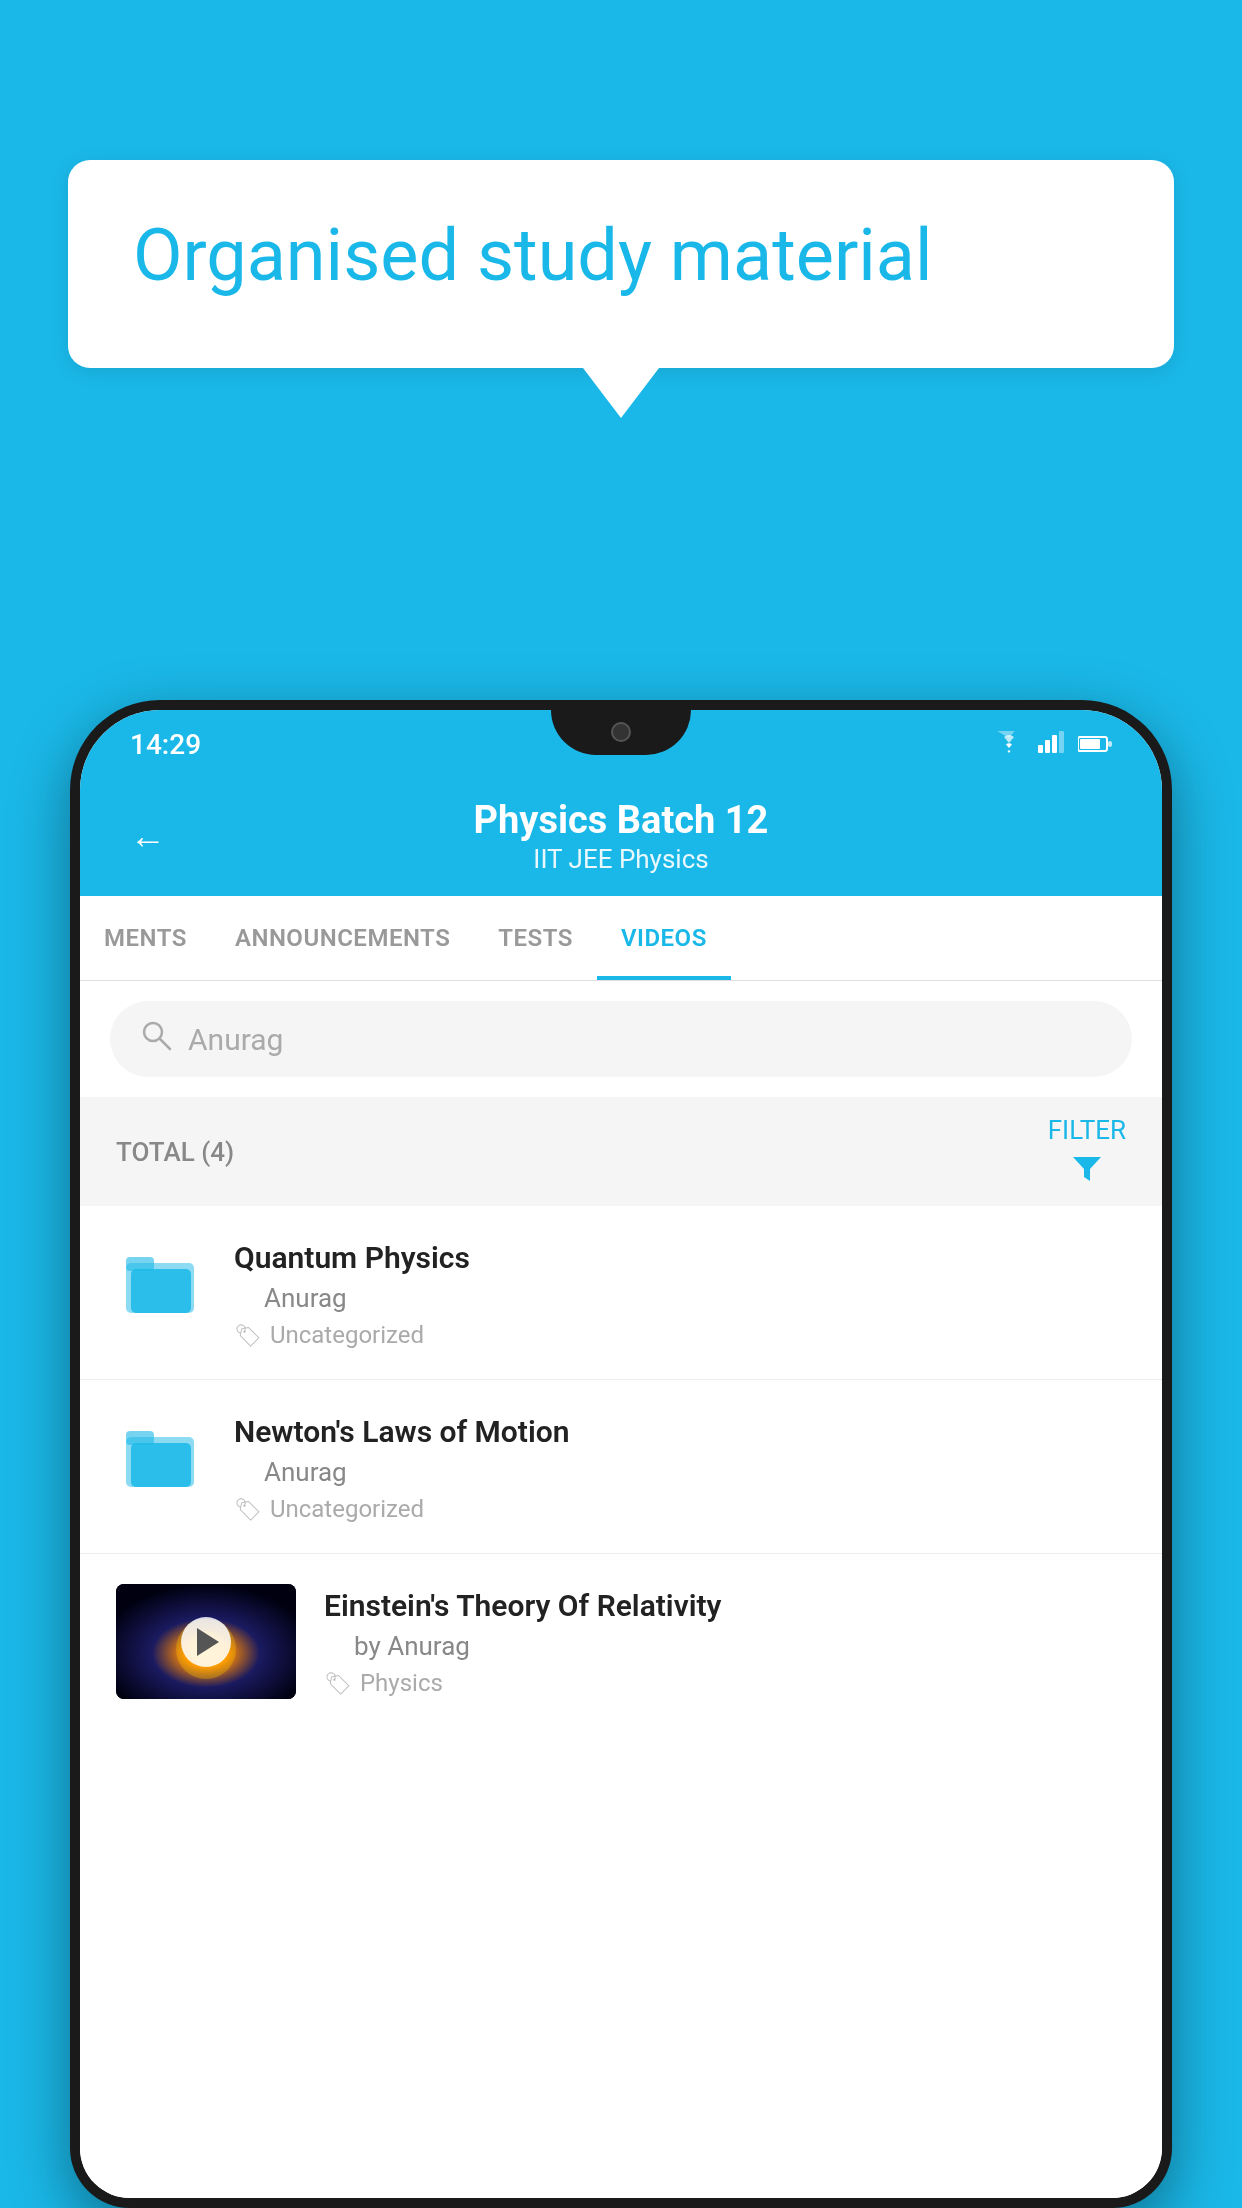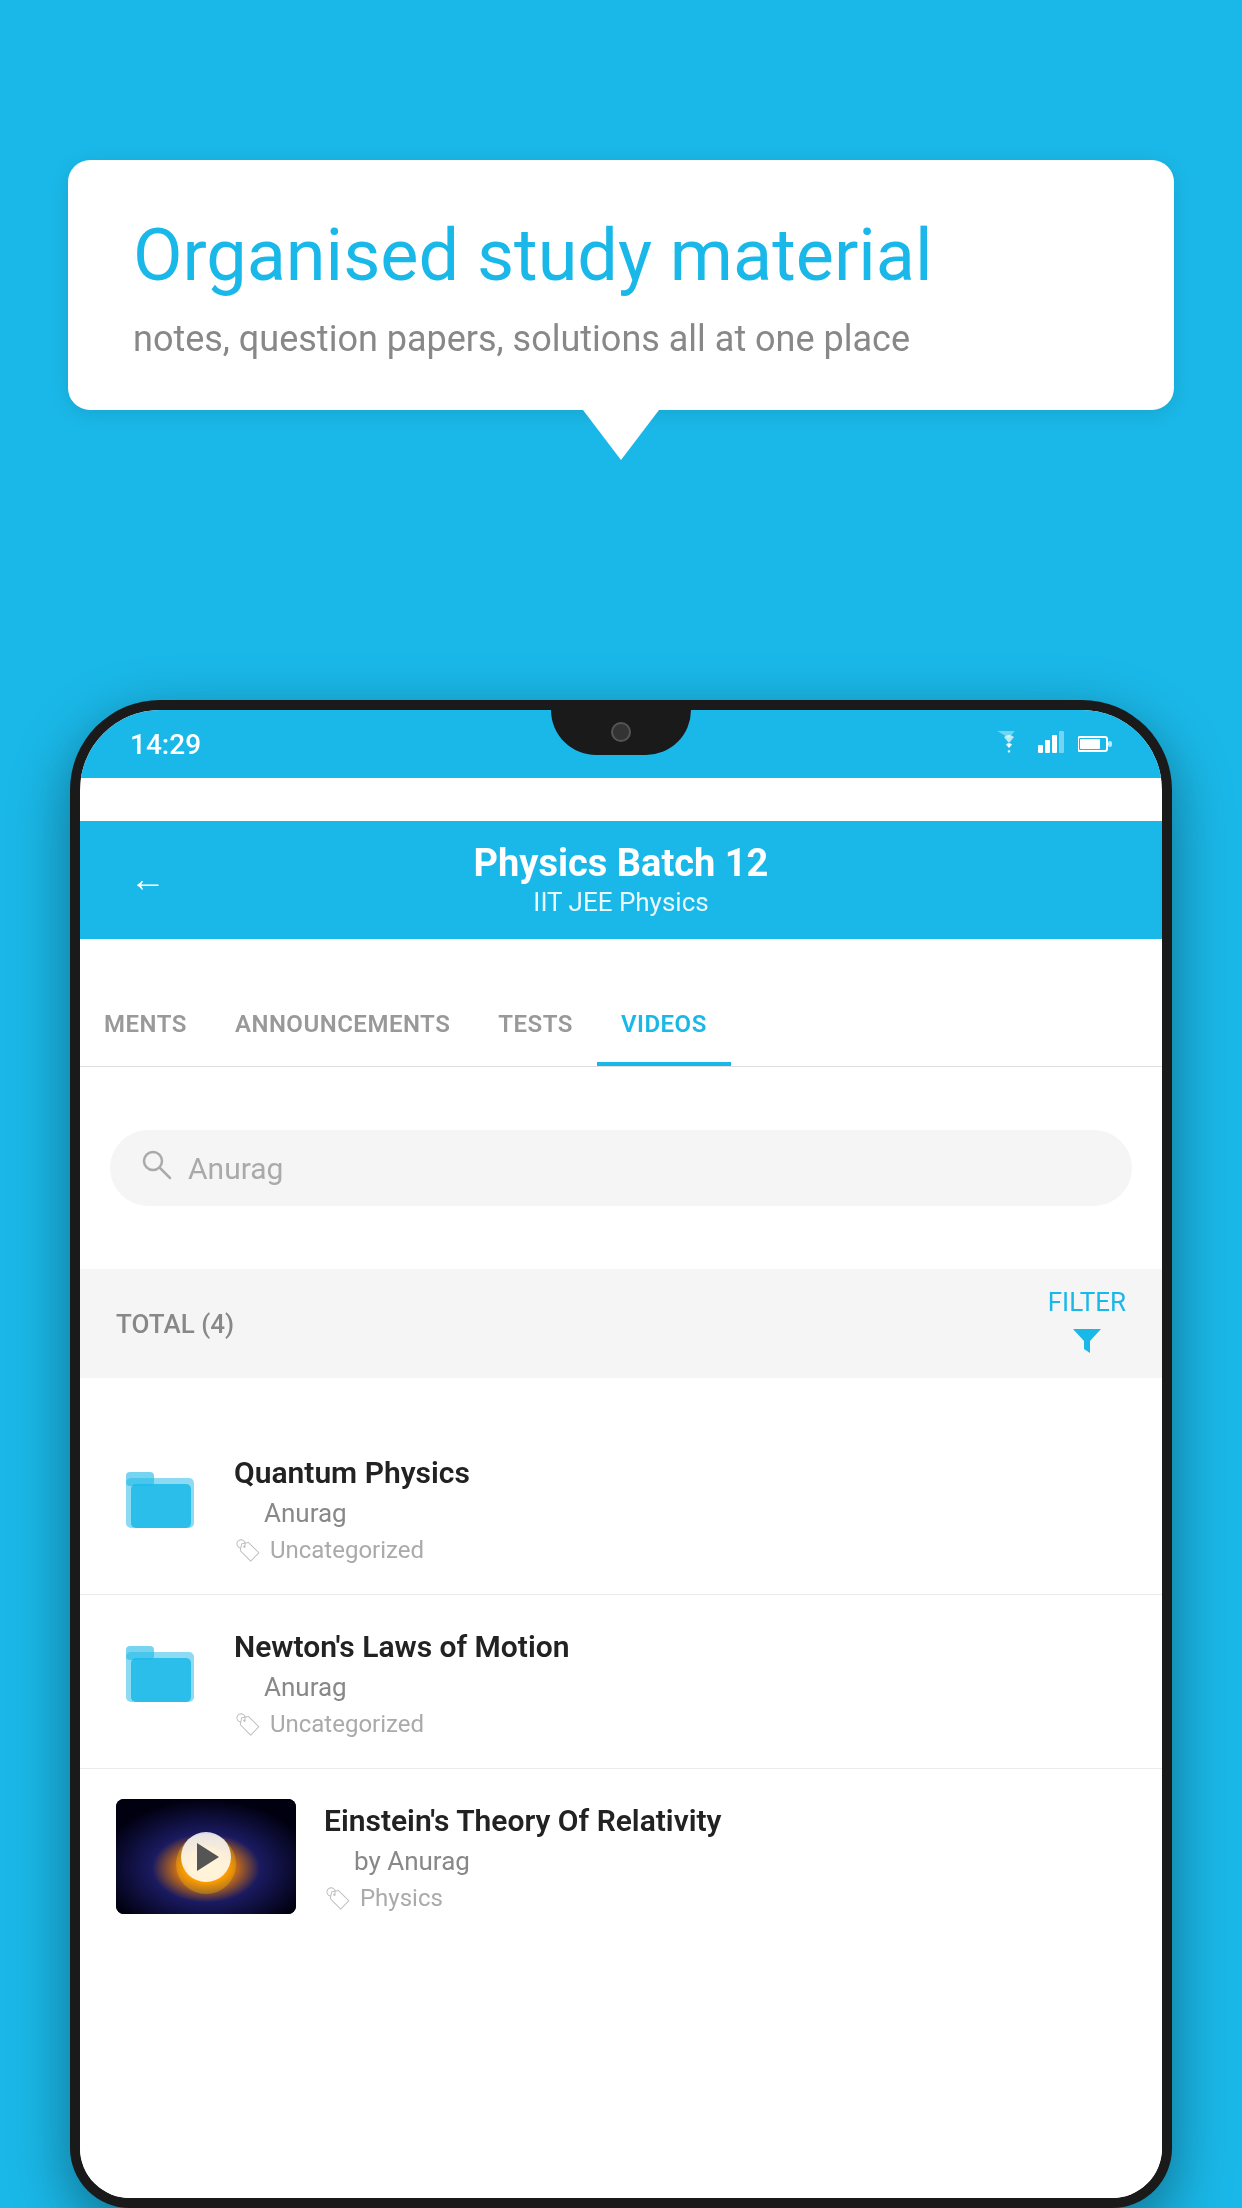--- a/index.html
+++ b/index.html
@@ -356,30 +356,28 @@
 
     .phone-screen {
       position: absolute;
       top: 0;
       left: 0;
       right: 0;
       bottom: 0;
       background: white;
       display: flex;
       flex-direction: column;
-      gap: 43px;
     }
   </style>
 </head>
 <body>
 
 <div class="speech-bubble-wrapper">
   <div class="speech-bubble">
     <div class="bubble-title">Organised study material</div>
-    <div class="bubble-subtitle">notes, question papers, solutions all at one place</div>
   </div>
   <div class="speech-bubble-tail"></div>
 </div>
 
 <div class="phone-frame">
   <div class="phone-inner">
 
     <div class="phone-screen">
 
       <div class="notch">

